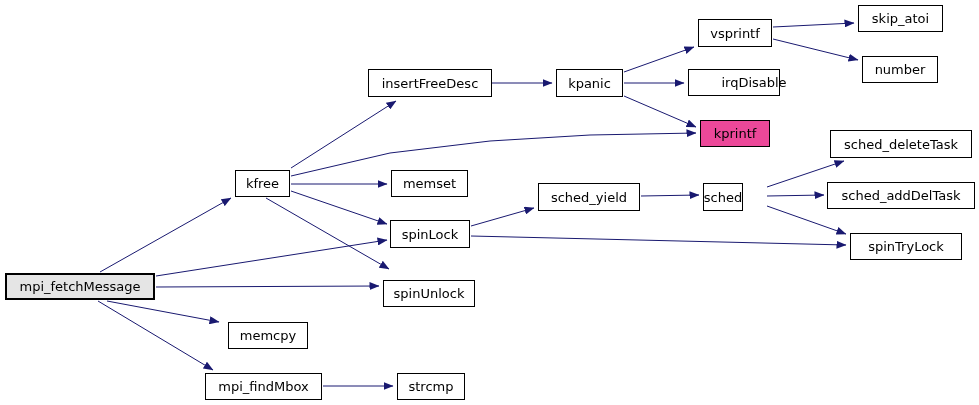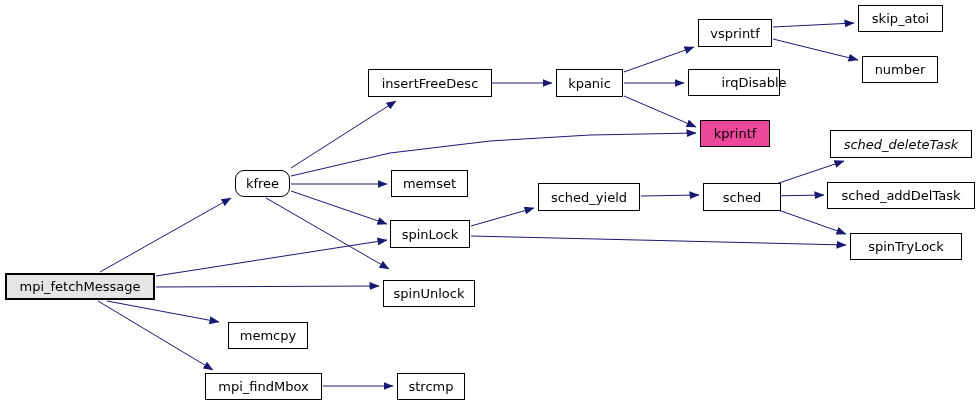--- a/index.html
+++ b/index.html
@@ -73,33 +73,33 @@
         <path d="M471,236 L846,245" class="edge" stroke="#191970" marker-end="url(#arrowhead)"></path>
         <path d="M641,196 L699,195" class="edge" stroke="#191970" marker-end="url(#arrowhead)"></path>
         <path d="M767,187 L844,161" class="edge" stroke="#191970" marker-end="url(#arrowhead)"></path>
         <path d="M767,196 L824,195" class="edge" stroke="#191970" marker-end="url(#arrowhead)"></path>
         <path d="M767,206 L846,234" class="edge" stroke="#191970" marker-end="url(#arrowhead)"></path>
         <path d="M323,386 L393,386" class="edge" stroke="#191970" marker-end="url(#arrowhead)"></path>
       </g>
   </svg>
   <div id="node-layer">
       <div class="node highlight" style="left: 5px; top: 273px; width: 150px; height: 27px;">mpi_fetchMessage</div>
-      <div class="node" style="left: 235px; top: 170px; width: 55px; height: 27px; background: rgb(255, 255, 255); border-radius: 9px;">kfree</div>
+      <div class="node" style="left: 235px; top: 170px; width: 55px; height: 27px; background: rgb(255, 255, 255);">kfree</div>
       <div class="node" style="left: 368px; top: 69px; width: 124px; height: 28px; background: rgb(255, 255, 255);">insertFreeDesc</div>
       <div class="node" style="left: 391px; top: 170px; width: 77px; height: 27px; background: rgb(255, 255, 255);">memset</div>
       <div class="node" style="left: 390px; top: 220px; width: 80px; height: 28px; background: rgb(255, 255, 255);">spinLock</div>
       <div class="node" style="left: 383px; top: 272px; width: 92px; height: 27px; background: rgb(255, 255, 255); margin-top: 8px;">spinUnlock</div>
       <div class="node" style="left: 228px; top: 322px; width: 80px; height: 27px; background: rgb(255, 255, 255);">memcpy</div>
       <div class="node" style="left: 205px; top: 373px; width: 117px; height: 27px; background: rgb(255, 255, 255);">mpi_findMbox</div>
       <div class="node" style="left: 397px; top: 373px; width: 68px; height: 27px; background: rgb(255, 255, 255);">strcmp</div>
       <div class="node" style="left: 556px; top: 69px; width: 67px; height: 28px; background: rgb(255, 255, 255);">kpanic</div>
       <div class="node" style="left: 698px; top: 19px; width: 74px; height: 28px; background: rgb(255, 255, 255);">vsprintf</div>
       <div class="node" style="left: 688px; top: 69px; width: 92px; height: 27px; background: rgb(255, 255, 255); padding-left: 40px;">irqDisable</div>
       <div class="node" style="left: 700px; top: 120px; width: 70px; height: 27px; background: #ec4899;">kprintf</div>
       <div class="node" style="left: 858px; top: 5px; width: 85px; height: 27px; background: rgb(255, 255, 255);">skip_atoi</div>
       <div class="node" style="left: 862px; top: 56px; width: 76px; height: 27px; background: rgb(255, 255, 255);">number</div>
       <div class="node" style="left: 538px; top: 183px; width: 102px; height: 28px; background: rgb(255, 255, 255);">sched_yield</div>
-      <div class="node" style="left: 703px; top: 183px; width: 78px; height: 28px; background: rgb(255, 255, 255);">sched</div>
-      <div class="node" style="left: 830px; top: 130px; width: 142px; height: 28px; background: rgb(255, 255, 255); font-style: italic;">sched_deleteTask</div>
+      <div class="node" style="left: 703px; top: 183px; width: 40px; height: 28px; background: rgb(255, 255, 255);">sched</div>
+      <div class="node" style="left: 830px; top: 130px; width: 142px; height: 28px; background: rgb(255, 255, 255);">sched_deleteTask</div>
       <div class="node" style="left: 827px; top: 182px; width: 148px; height: 27px; background: rgb(255, 255, 255);">sched_addDelTask</div>
       <div class="node" style="left: 850px; top: 233px; width: 112px; height: 27px; background: rgb(255, 255, 255);">spinTryLock</div>
     </div>
 </div>
 
 </body></html>

